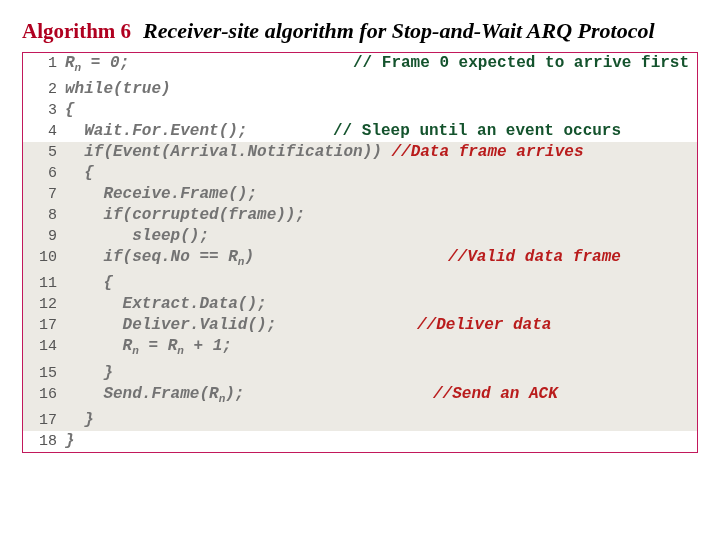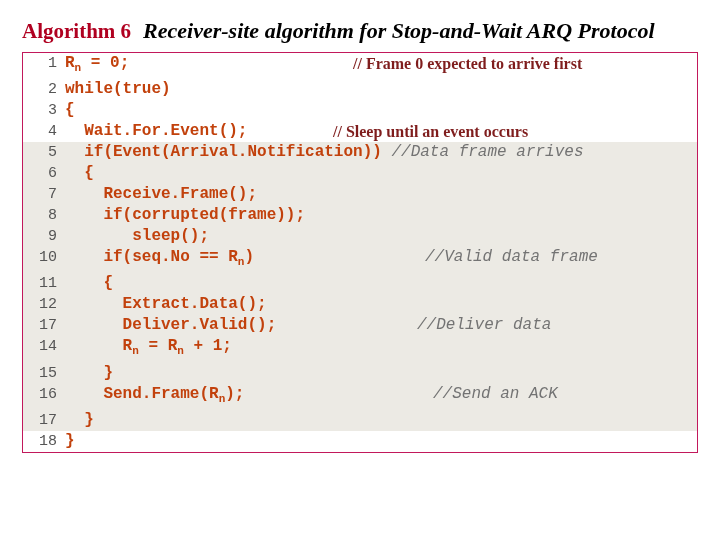--- a/index.html
+++ b/index.html
@@ -51,31 +51,31 @@
     user-select: none;
     background: transparent;
   }
   .body {
     flex: 1;
     position: relative;
     padding-left: 2px;
   }
   .code {
     white-space: pre;
-    color: #c2410c;
-    font-weight: bold;
+    color: #737373;
+    font-weight: bold;
+    font-style: italic;
   }
   .cmt-blue {
-    color: #7f1d1d;
-    font-weight: bold;
-    font-family: Liberation Serif, serif;
+    color: #14532d;
+    font-weight: bold;
   }
   .cmt-blue-it {
-    color: #737373;
-    font-weight: normal;
+    color: #b91c1c;
+    font-weight: bold;
     font-style: italic;
   }
   .abs {
     position: absolute;
     top: 0;
   }
   .hl .gut, .hl .body { background: #eceae4; }
   .sub { font-size: 11px; vertical-align: sub; }
 </style>
 </head>
@@ -140,21 +140,21 @@
 
     <div class="row hl">
       <div class="gut">9</div>
       <div class="body"><span class="code">       sleep();</span></div>
     </div>
 
     <div class="row hl">
       <div class="gut">10</div>
       <div class="body">
         <span class="code"><span>    if(seq.No == R</span><span class="sub">n</span><span>)</span></span>
-        <span class="abs cmt-blue-it" style="left:362px">//Valid data frame</span>
+        <span class="abs cmt-blue-it" style="left:385px">//Valid data frame</span>
       </div>
     </div>
 
     <div class="row hl">
       <div class="gut">11</div>
       <div class="body"><span class="code">    {</span></div>
     </div>
 
     <div class="row hl">
       <div class="gut">12</div>

